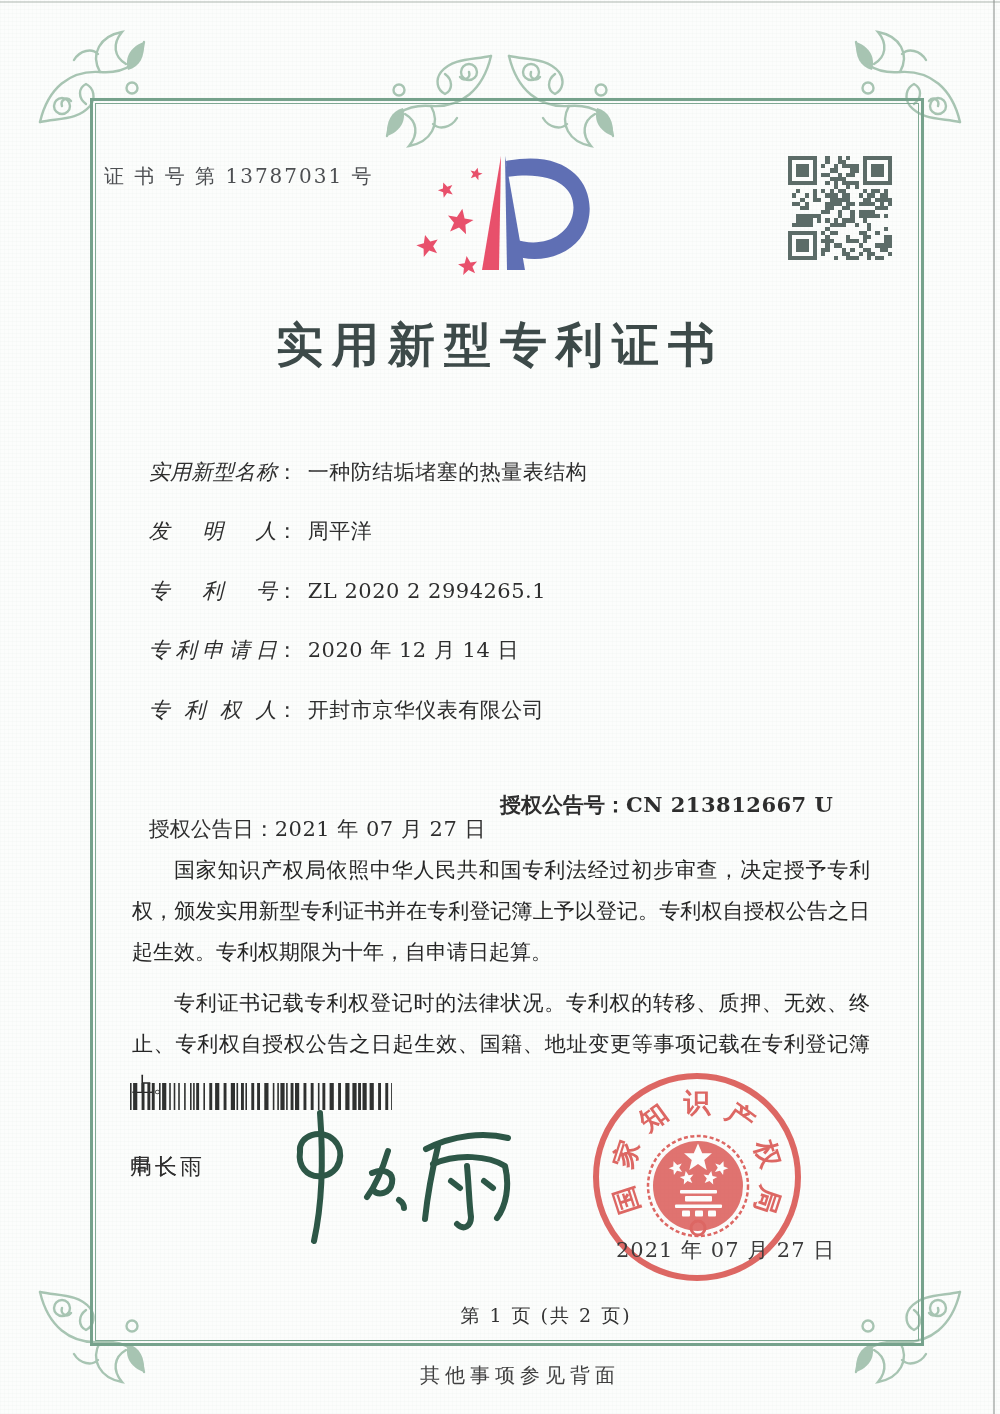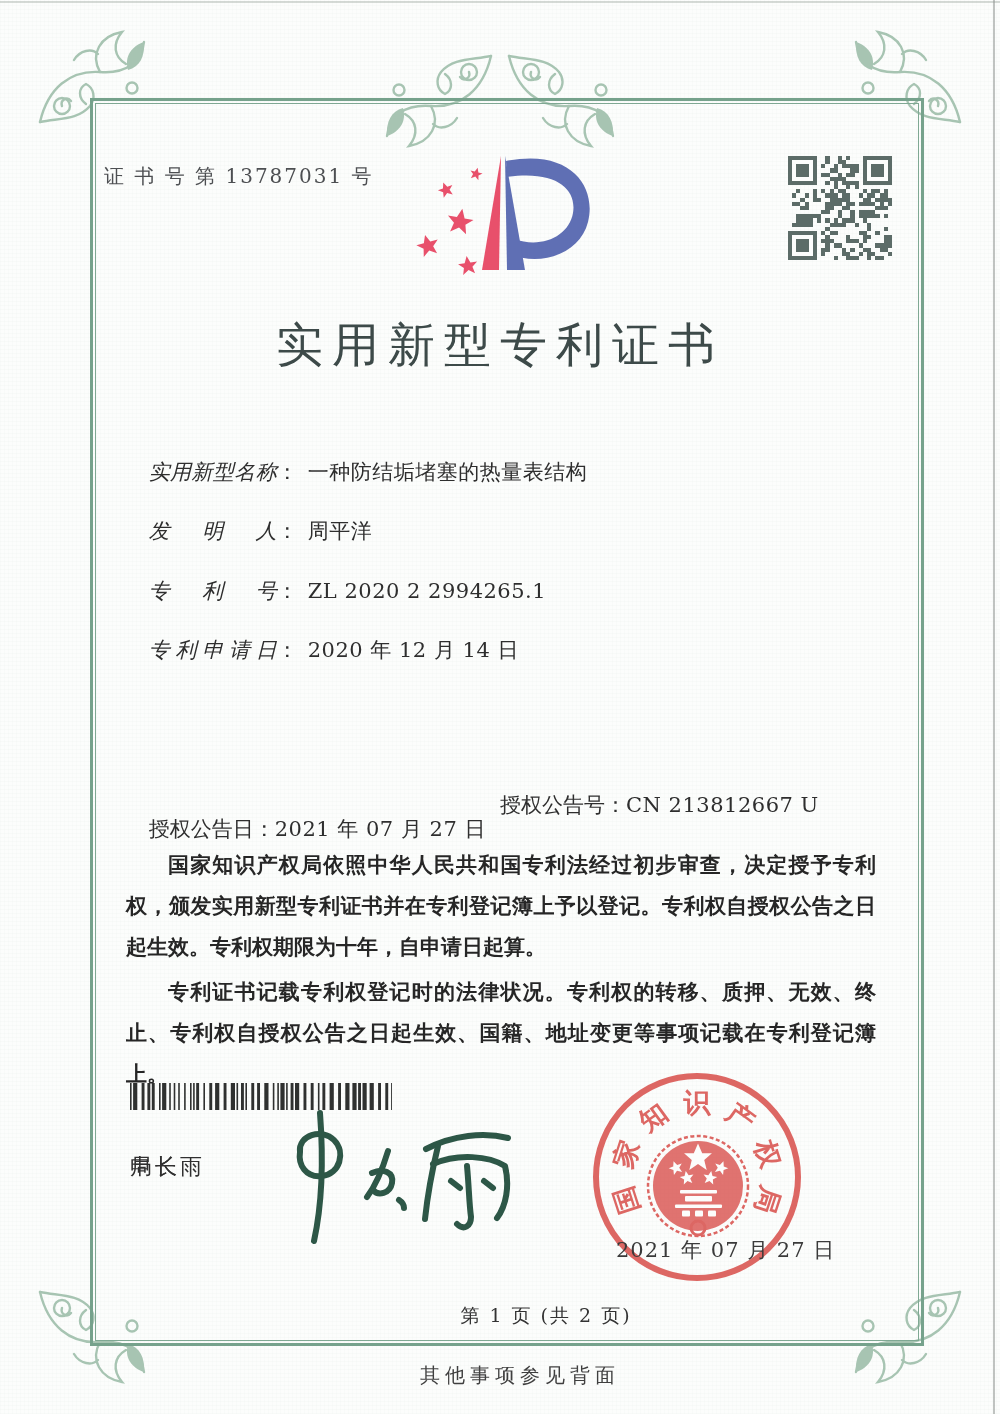--- a/index.html
+++ b/index.html
@@ -22,31 +22,31 @@
   .frame{position:absolute;left:90px;top:98px;width:828px;height:1242px;border:3px solid #76a28c;}
   .frame-inner{position:absolute;left:2px;top:2px;right:2px;bottom:2px;border:1px solid #7fa893;}
   .ornaments{position:absolute;left:0;top:0;width:1000px;height:1414px;pointer-events:none;}
   
   .cert-no{position:absolute;left:104px;top:163px;font-size:20px;color:#4d4f52;letter-spacing:2px;text-align:center;}
   
   .logo{position:absolute;left:402px;top:148px;width:210px;height:152px;}
   .qr{position:absolute;left:788px;top:156px;width:104px;height:104px;}
   
   .title{position:absolute;left:0;top:314px;width:100%;text-align:center;
-    font-size:47px;font-weight:400;color:#3d4a49;letter-spacing:9px;}
+    font-size:47px;font-weight:700;color:#3d4a49;letter-spacing:9px;}
   
   .field-row{position:absolute;left:122px;font-size:21px;color:#2e2e2e;white-space:pre-wrap;}
   .flabel{display:inline-block;width:128px;text-align:justify;text-align-last:justify;vertical-align:top;font-style:italic;}
   .fcolon{display:inline-block;margin-right:10px;}
   .fvalue{letter-spacing:.5px;}
-  .grant2{position:absolute;left:378px;top:0;white-space:pre-wrap;}
+  .grant2{position:absolute;left:378px;top:0;white-space:pre-wrap;font-weight:bold;}
   
   .paras{position:absolute;left:122px;top:840px;width:758px;font-size:21px;color:#262626;
     line-height:41px;text-align:justify;}
-  .paras p{margin:4px;text-indent:2em;font-weight:bold;}
+  .paras p{margin:10px;text-indent:2em;}
   
   .barcode{position:absolute;left:130px;top:1083px;width:262px;height:27px;}
   
   .signer-title{position:absolute;left:130px;top:1152px;font-size:22px;color:#303030;letter-spacing:3px;}
   .signer-name{position:absolute;left:130px;top:1152px;font-size:22px;color:#303030;letter-spacing:3px;font-family:Liberation Mono, monospace;}
   .signature{position:absolute;left:268px;top:1105px;width:260px;height:145px;}
   
   .seal{position:absolute;left:582px;top:1062px;width:230px;height:230px;opacity:.88;}
   .seal-date{position:absolute;left:616px;top:1236px;font-size:21px;color:#3a3a3a;letter-spacing:1px;z-index:5;}
   
@@ -317,20 +317,23 @@
   </div>
   <div class="field-row" style="top:493px">
     <span class="flabel">发明人</span><span class="fcolon">：</span><span class="fvalue">周平洋</span>
   </div>
   <div class="field-row" style="top:553px">
     <span class="flabel">专利号</span><span class="fcolon">：</span><span class="fvalue">ZL 2020 2 2994265.1</span>
   </div>
   <div class="field-row" style="top:612px">
     <span class="flabel">专利申请日</span><span class="fcolon">：</span><span class="fvalue">2020 年 12 月 14 日</span>
   </div>
+  <div class="field-row" style="top:672px">
+    <span class="flabel">专利权人</span><span class="fcolon">：</span><span class="fvalue">开封市京华仪表有限公司</span>
+  </div>
   <div class="field-row" style="top:791px;width:758px">
     <span>授权公告日</span><span>：</span><span class="fvalue">2021 年 07 月 27 日</span>
     <span class="grant2"><span>授权公告号</span><span>：</span><span class="fvalue">CN 213812667 U</span></span>
   </div>
 
   <div class="paras">
     <p>国家知识产权局依照中华人民共和国专利法经过初步审查，决定授予专利权，颁发实用新型专利证书并在专利登记簿上予以登记。专利权自授权公告之日起生效。专利权期限为十年，自申请日起算。</p>
     <p>专利证书记载专利权登记时的法律状况。专利权的转移、质押、无效、终止、专利权自授权公告之日起生效、国籍、地址变更等事项记载在专利登记簿上。</p>
   </div>
 

